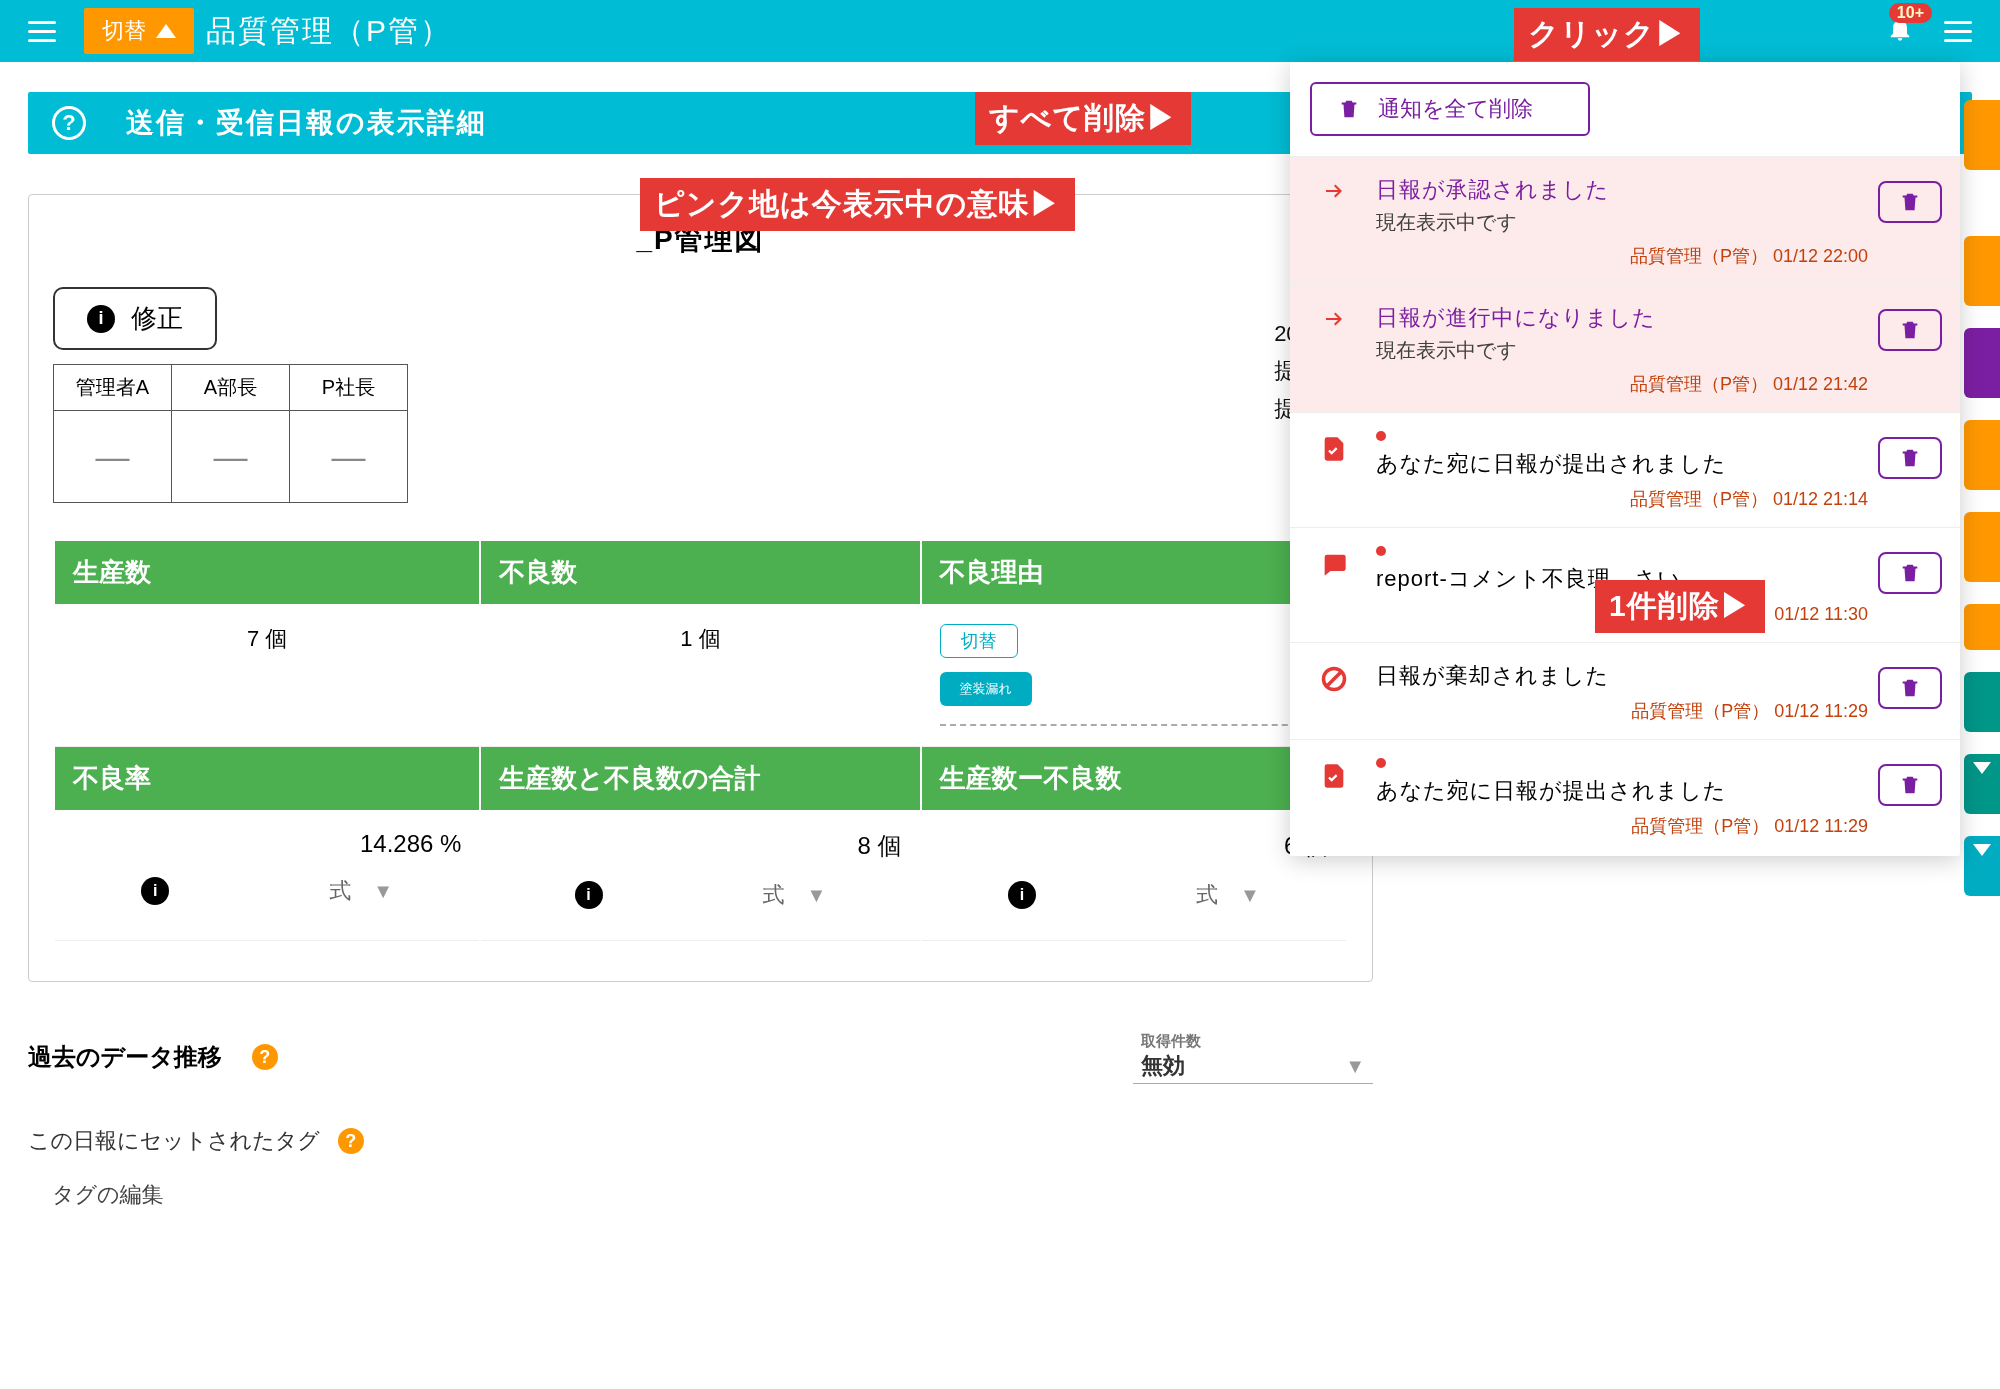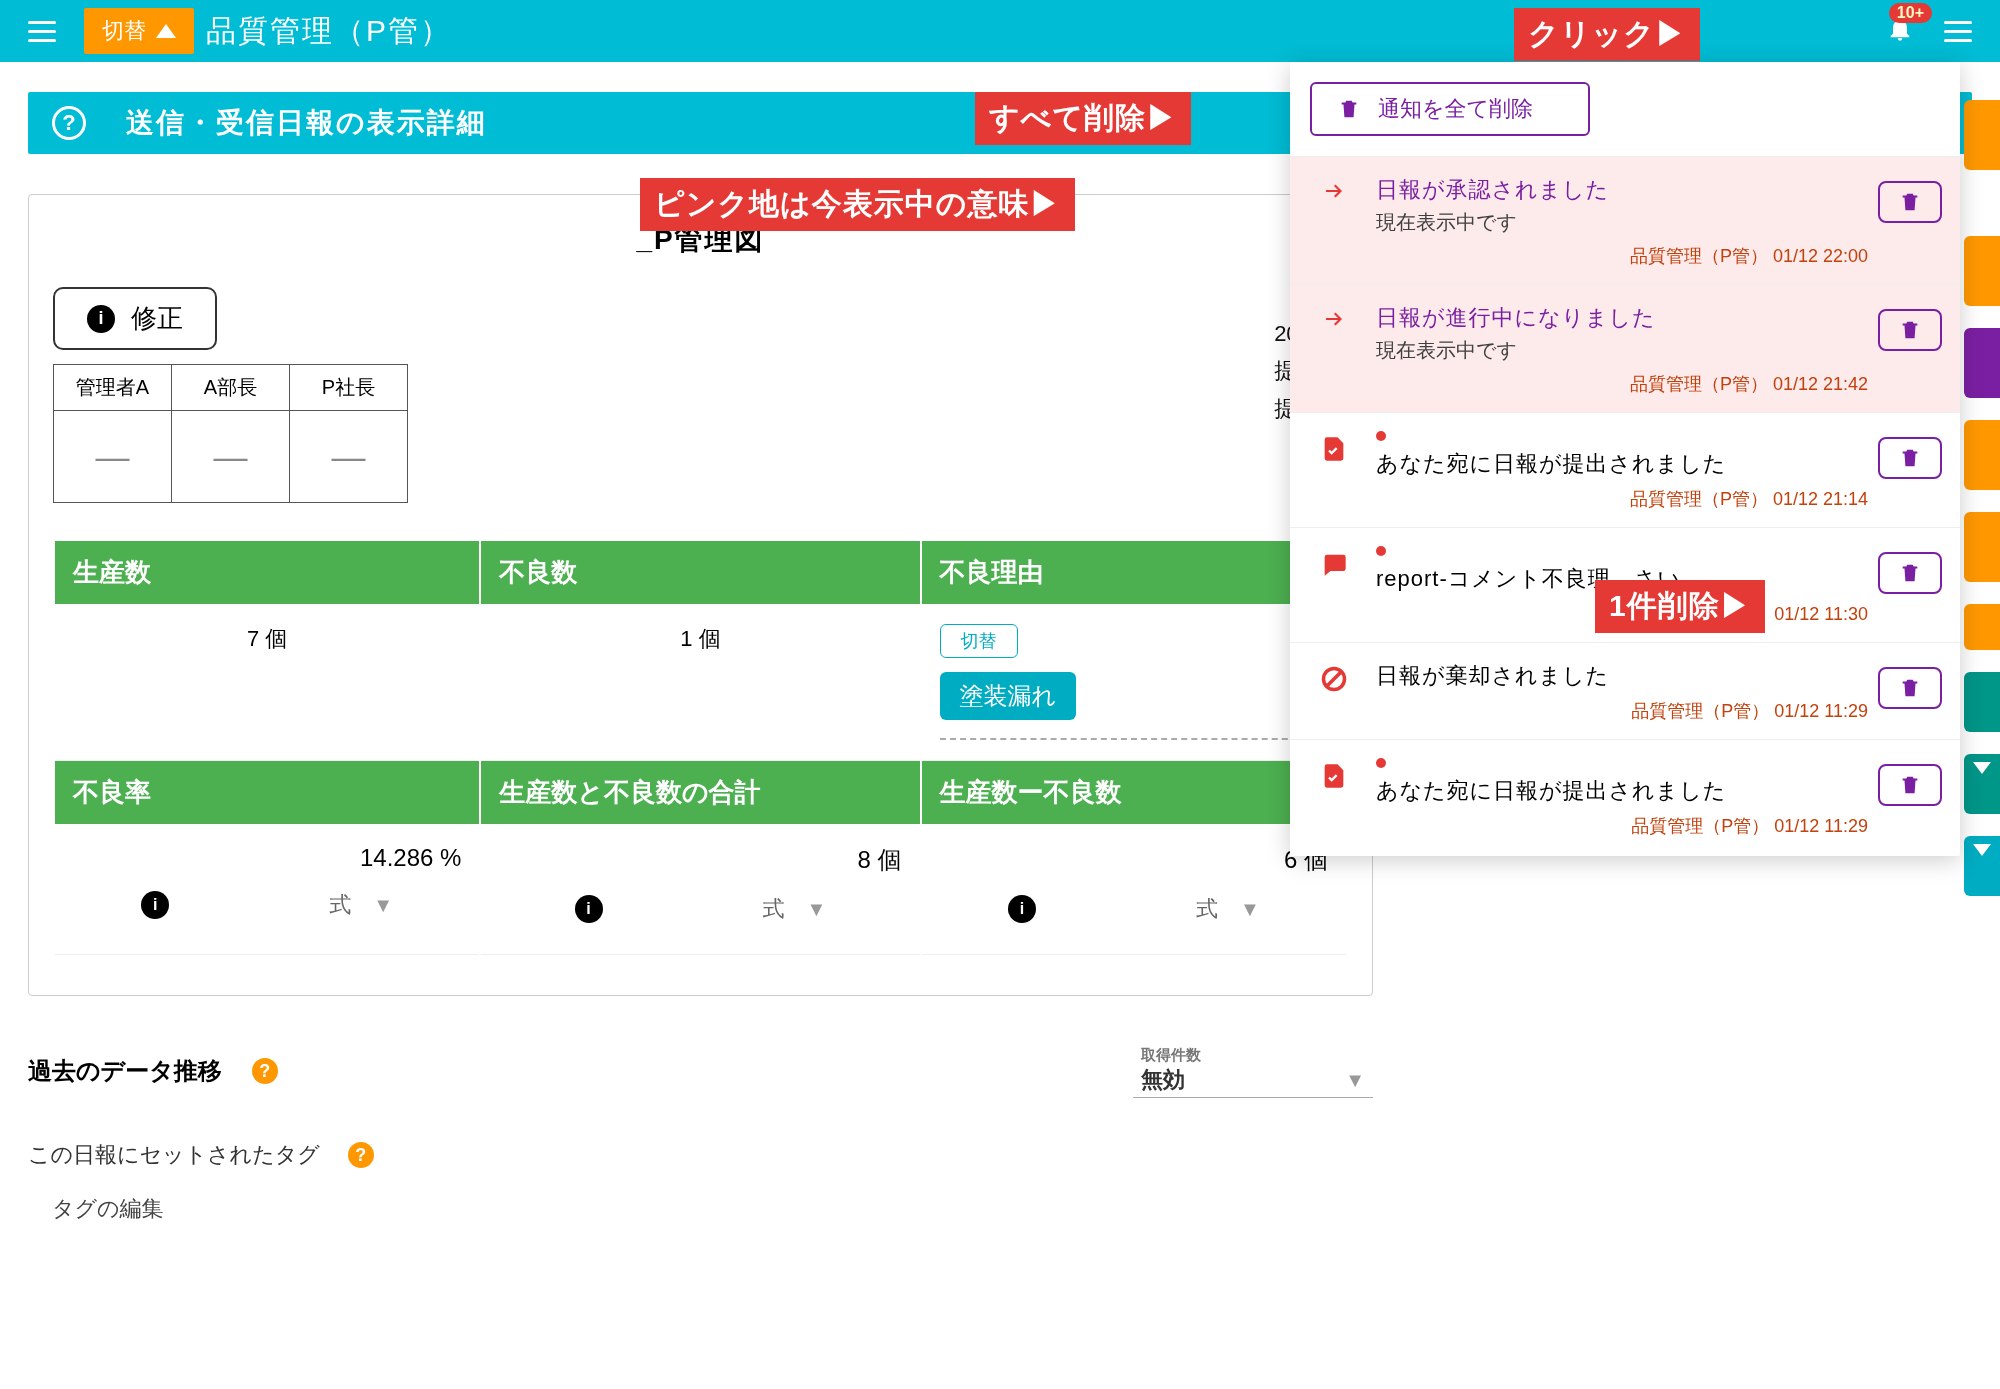--- a/index.html
+++ b/index.html
@@ -38,34 +38,34 @@
 .rel{position:relative}
 .appr-table{border-collapse:collapse;margin-top:14px}
 .appr-table td{border:1px solid #555;width:118px;height:46px;text-align:center;font-size:20px}
 .appr-table tr.row2 td{height:92px;color:#888;font-size:34px}
 
 .data-table{width:100%;border-collapse:separate;border-spacing:2px 0;margin-top:38px}
 .data-table th{background:#4caf50;color:#fff;text-align:left;padding:14px 18px;font-size:26px;font-weight:700}
 .data-table td{background:#fff;border-bottom:1px solid #eee;padding:20px 18px;vertical-align:top;text-align:center;font-size:22px}
 .reason-cell{text-align:left!important}
 .chip-small{display:inline-block;border:1.5px solid #00acc1;color:#00acc1;padding:4px 20px;border-radius:6px;font-size:18px}
-.chip-solid{display:inline-block;background:#00acc1;color:#fff;padding:8px 20px;border-radius:6px;font-size:24px;margin-top:14px}
+.chip-solid{display:inline-block;background:#00acc1;color:#fff;padding:8px 20px;border-radius:6px;font-size:13px;margin-top:14px}
 .dash-line{border-top:2px dashed #aaa;margin-top:18px}
 .calc-row td{text-align:right;font-size:24px;padding-bottom:30px}
 .f-row{display:flex;align-items:center;justify-content:center;gap:160px;margin-top:18px}
 .info-dot{width:28px;height:28px;background:#000;border-radius:50%;display:inline-flex;align-items:center;justify-content:center;color:#fff;font-weight:700;font-size:16px}
 .formula{display:flex;align-items:center;gap:22px;color:#666;font-size:22px}
 .chev{color:#999;font-size:20px}
 
 .section-hdr{display:flex;align-items:center;gap:30px;margin-top:48px;font-size:24px;font-weight:700}
 .help-dot{width:26px;height:26px;border-radius:50%;background:#ff9800;color:#fff;display:inline-flex;align-items:center;justify-content:center;font-size:18px;font-weight:700}
 .select-box{margin-left:auto;display:flex;flex-direction:column;border-bottom:1px solid #aaa;width:240px;padding:2px 8px}
 .select-box .sl-lbl{font-size:15px;color:#777}
 .select-box .sl-val{font-size:22px;display:flex;justify-content:space-between;align-items:center;color:#333}
-.section-hdr2{display:flex;align-items:center;gap:28px;margin-top:42px;font-size:22px;font-weight:500;color:#333}
+.section-hdr2{display:flex;align-items:center;gap:18px;margin-top:42px;font-size:22px;font-weight:500;color:#333}
 .tag-edit{margin:24px 0 0 24px;font-size:22px;color:#444}
 
 
 .mail-btn{background:#009688;color:#fff;height:72px;border:2px solid #00796b;border-radius:8px;display:flex;align-items:center;justify-content:center;gap:18px;font-size:28px;letter-spacing:2px;cursor:pointer;margin-top:300px}
 .mail-ico{width:36px;height:36px;fill:#fff}
 .cmt-card{border:1px solid #ccc;border-radius:6px;padding:22px 22px 10px;margin-top:40px}
 .cmt-head{display:flex;align-items:center}
 .cmt-head .t{font-size:24px;color:#666}
 .post-btn{margin-left:auto;background:#00acc1;color:#fff;border-radius:6px;padding:10px 20px;display:flex;align-items:center;gap:12px;font-size:22px;cursor:pointer}
 .plus-box{width:24px;height:24px;background:#fff;color:#00acc1;border-radius:4px;display:flex;align-items:center;justify-content:center;font-weight:900}

